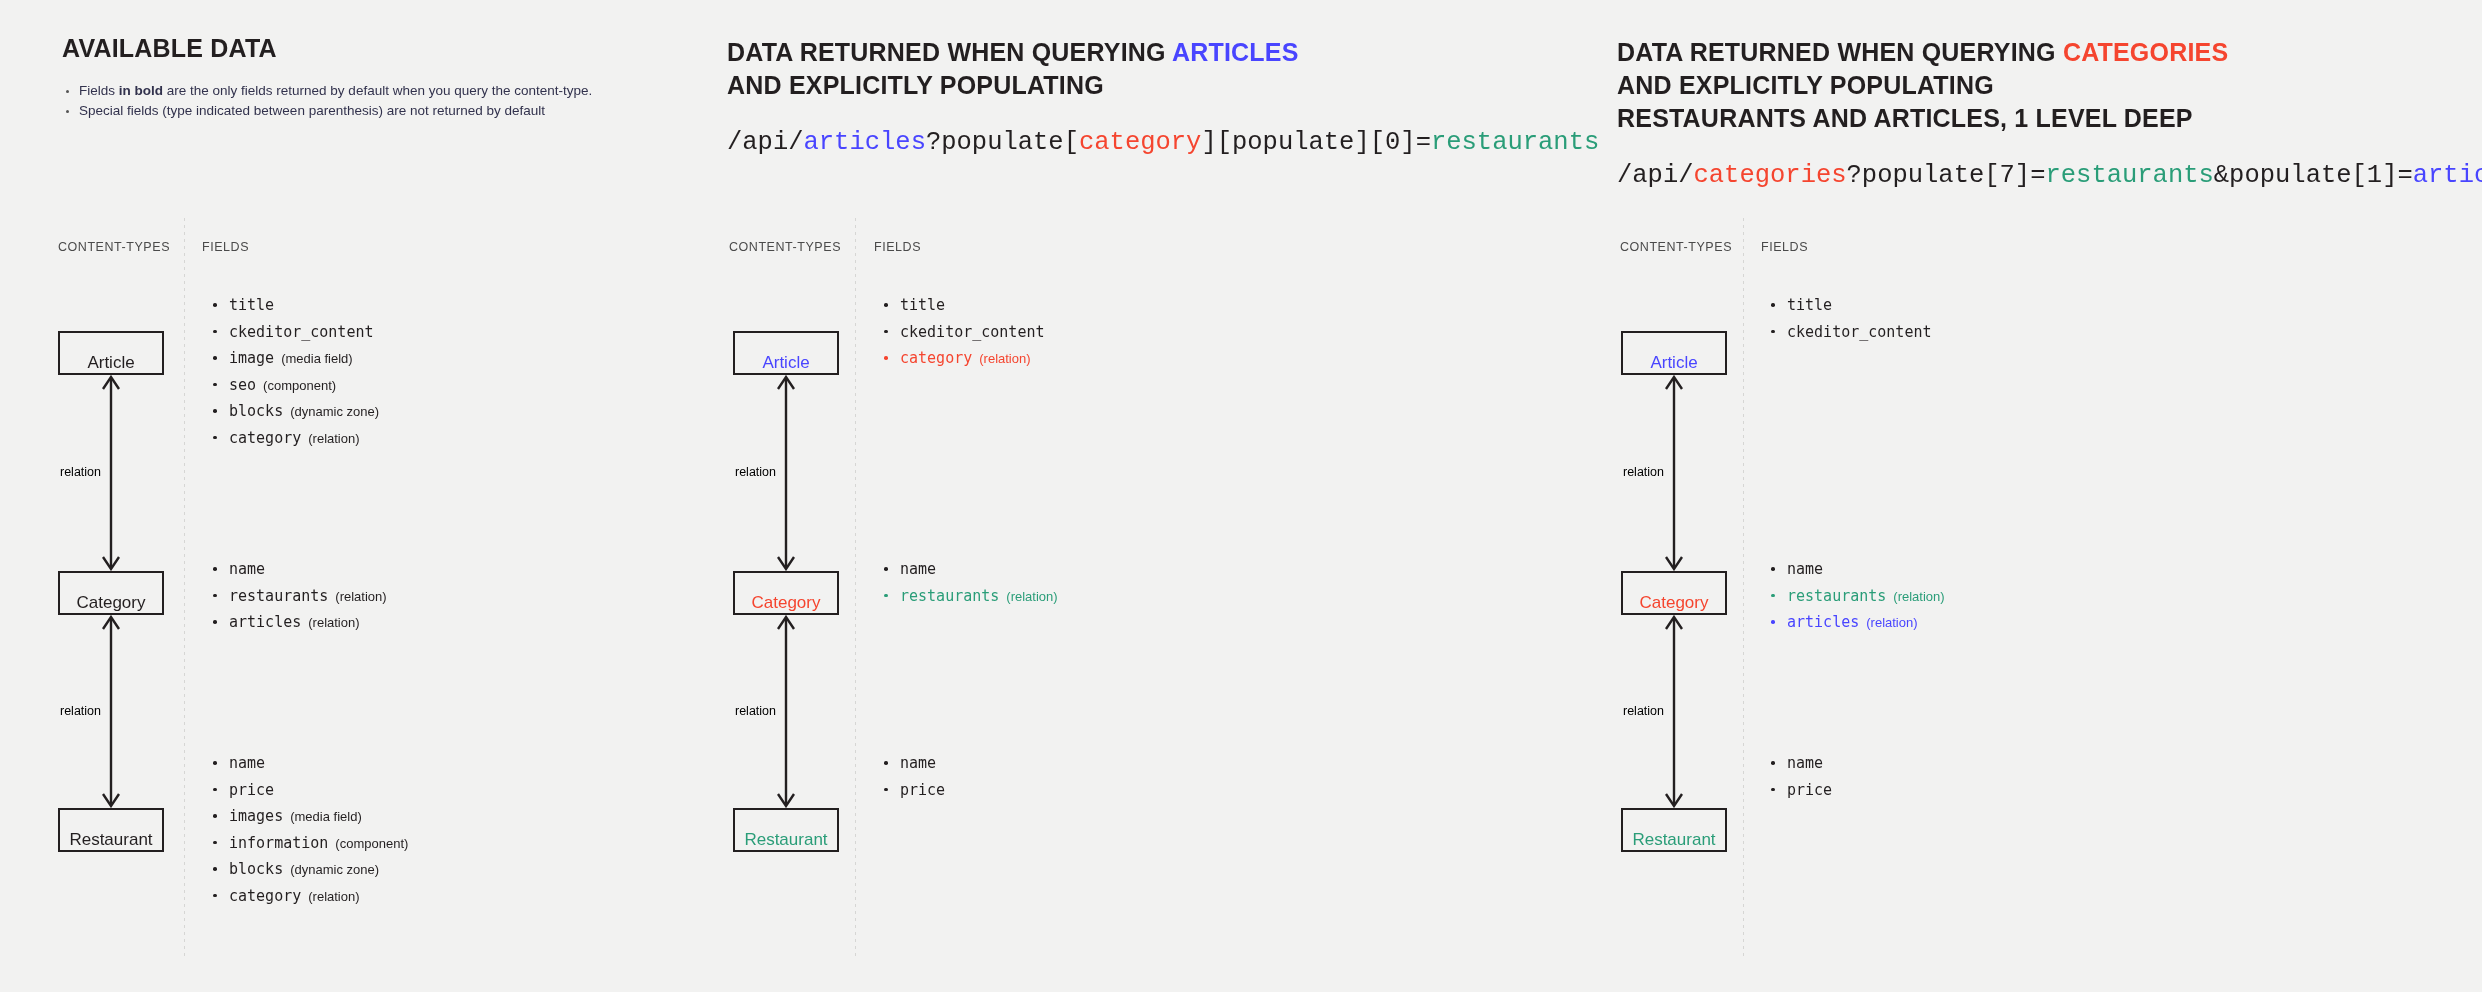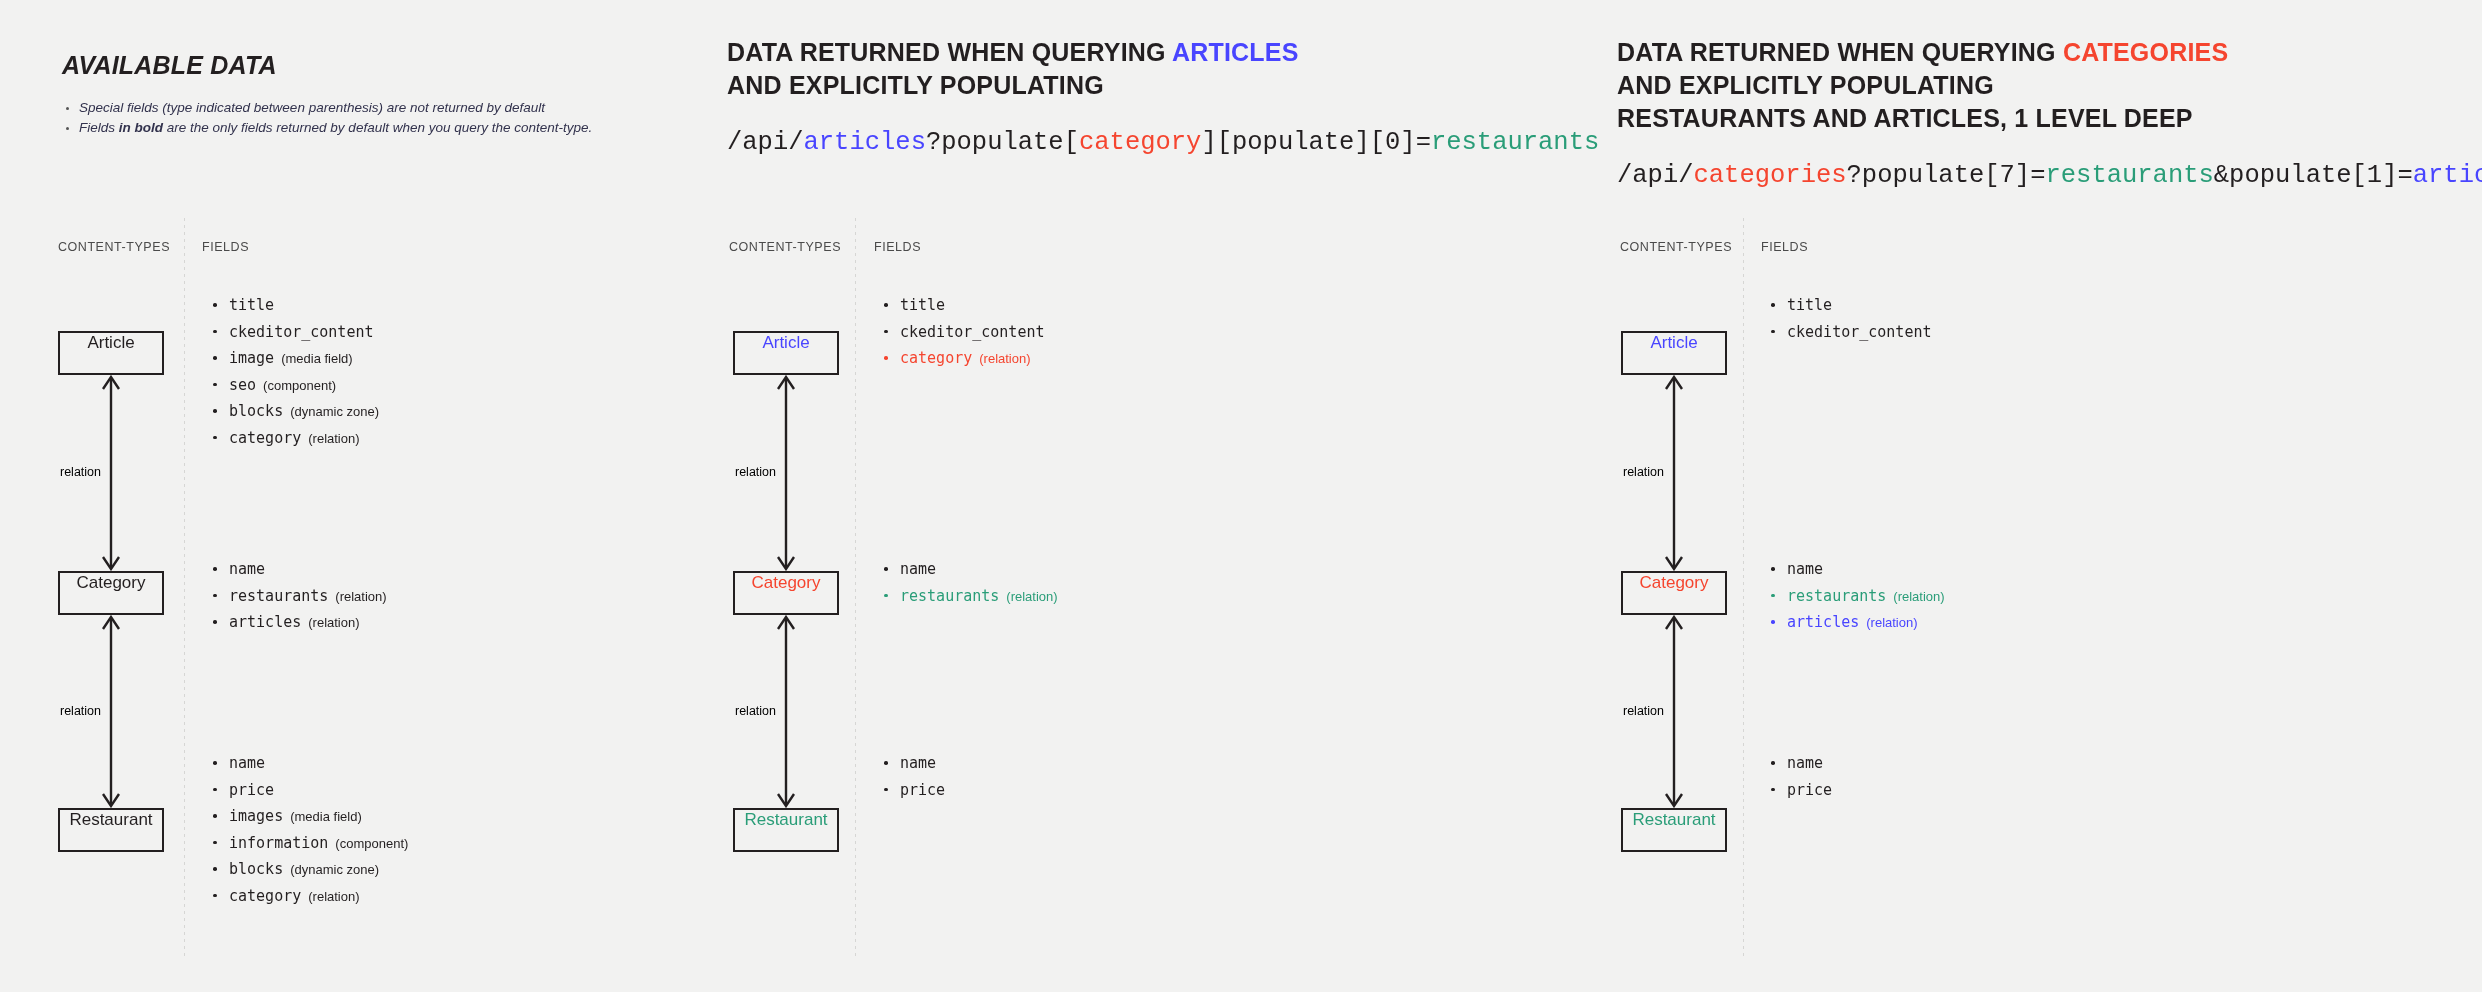--- a/index.html
+++ b/index.html
@@ -21,21 +21,21 @@
   .panel-sep{
     position:absolute;top:218px;height:742px;width:1px;
     background:repeating-linear-gradient(to bottom,#d6d6d4 0 3px,transparent 3px 7px);
   }
   #sep-a{left:184px;}
   #sep-b{left:855px;}
   #sep-c{left:1743px;}
 
   
   .head{position:absolute;}
-  #head-1{left:62px;top:49px;font-style:italic;}
+  #head-1{left:62px;top:32px;}
   #head-2{left:727px;top:36px;}
   #head-3{left:1617px;top:36px;}
 
   .title{
     font-size:25px;font-weight:bold;letter-spacing:.2px;
     line-height:33px;color:#231f20;white-space:nowrap;
     font-stretch:condensed;
   }
   .title .accent-blue{color:#4945ff;}
   .title .accent-red{color:#f5452f;}
@@ -67,21 +67,21 @@
     position:absolute;font-size:12.5px;letter-spacing:.55px;
     color:#4a4a4a;white-space:nowrap;
   }
 
   
   .node{
     position:absolute;
     width:106px;height:44px;
     border:2.5px solid #231f20;
     background:#f2f2f1;
-    display:flex;align-items:flex-start;justify-content:center;
+    display:flex;align-items:flex-end;justify-content:center;
     font-size:17px;color:#231f20;
     box-sizing:border-box;
   }
   .node.blue{color:#4945ff;}
   .node.red{color:#f5452f;}
   .node.green{color:#2a9d78;}
 
   
   .arrow{position:absolute;}
   .rel-label{
@@ -121,22 +121,22 @@
   <div class="panel-sep" id="sep-b"></div>
   <div class="panel-sep" id="sep-c"></div>
 
   <div class="panel" id="panel-1"></div>
   <div class="panel" id="panel-2"></div>
   <div class="panel" id="panel-3"></div>
 
   <div class="head" id="head-1">
       <div class="title"><span>AVAILABLE DATA</span></div>
       <div class="bullets">
+        <div class="b"><span>Fields </span><strong>in bold</strong><span> are the only fields returned by default when you query the content-type.</span></div>
         <div class="b"><span>Special fields (type indicated between parenthesis) are not returned by default</span></div>
-        <div class="b"><span>Fields </span><strong>in bold</strong><span> are the only fields returned by default when you query the content-type.</span></div>
       </div>
     </div>
   <div class="head" id="head-2">
       <div class="title"><span>DATA RETURNED WHEN QUERYING </span><span class="accent-blue">ARTICLES</span></div>
       <div class="title"><span>AND EXPLICITLY POPULATING</span></div>
       <div class="url"><span class="">/api/</span><span class="c-blue">articles</span><span class="">?populate[</span><span class="c-red">category</span><span class="">][populate][0]=</span><span class="c-green">restaurants</span></div>
     </div>
   <div class="head" id="head-3">
       <div class="title"><span>DATA RETURNED WHEN QUERYING </span><span class="accent-red">CATEGORIES</span></div>
       <div class="title"><span>AND EXPLICITLY POPULATING</span></div>

